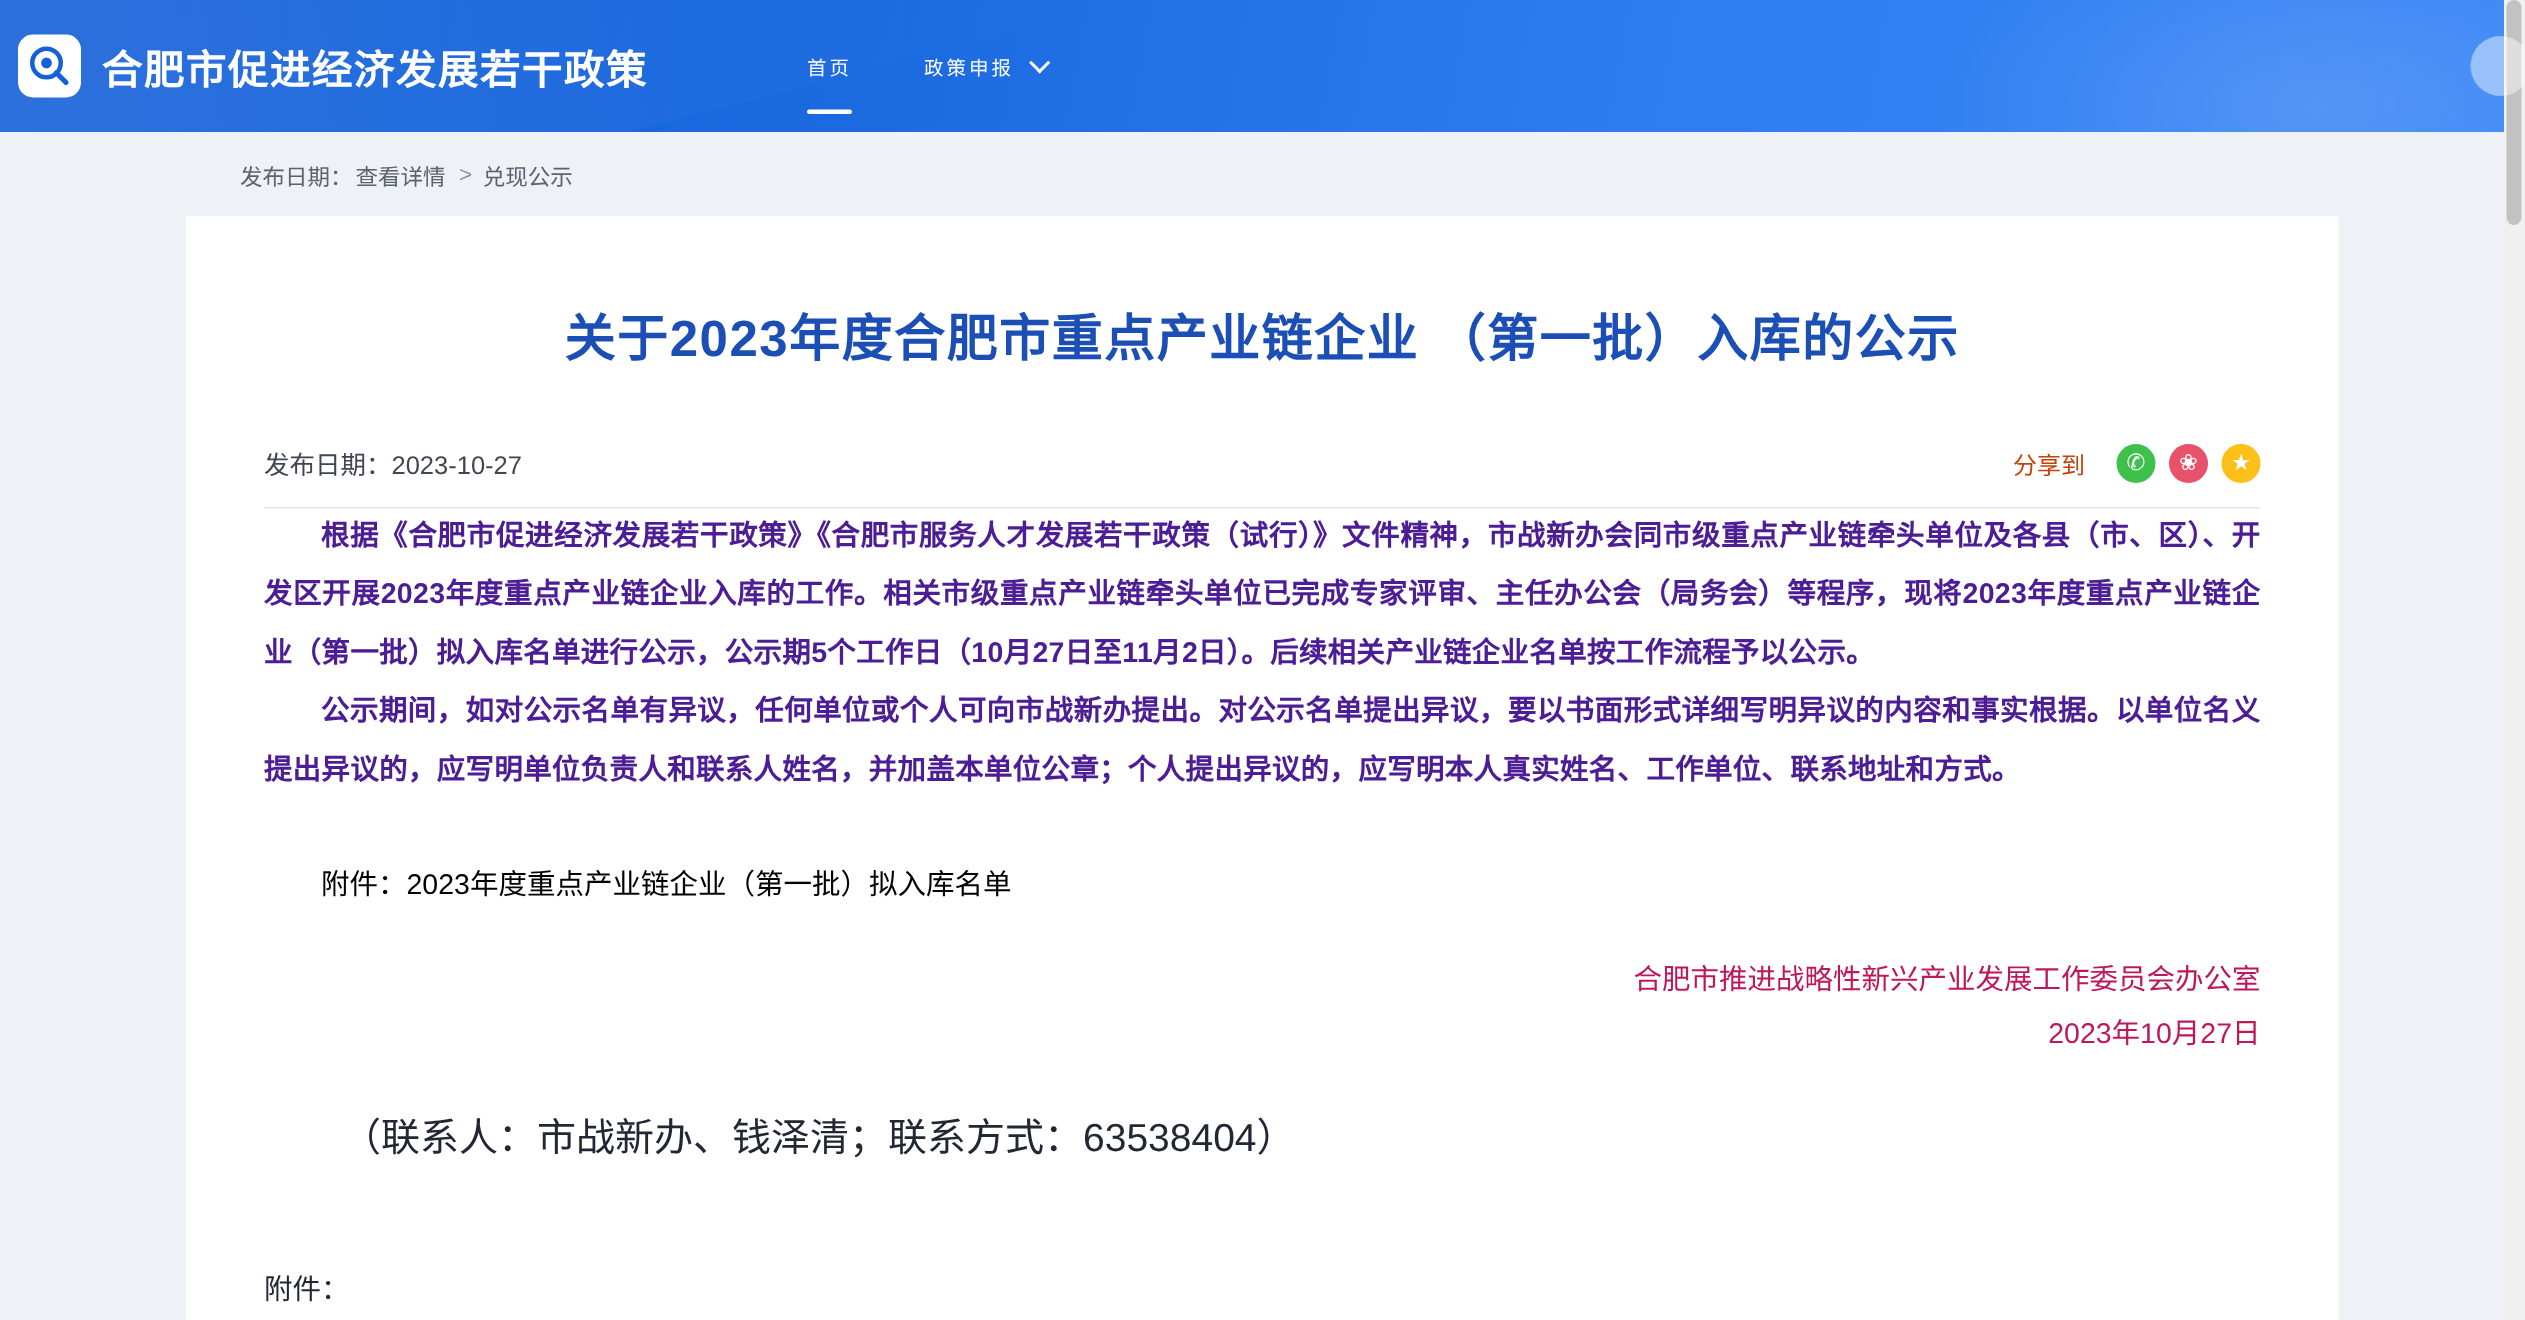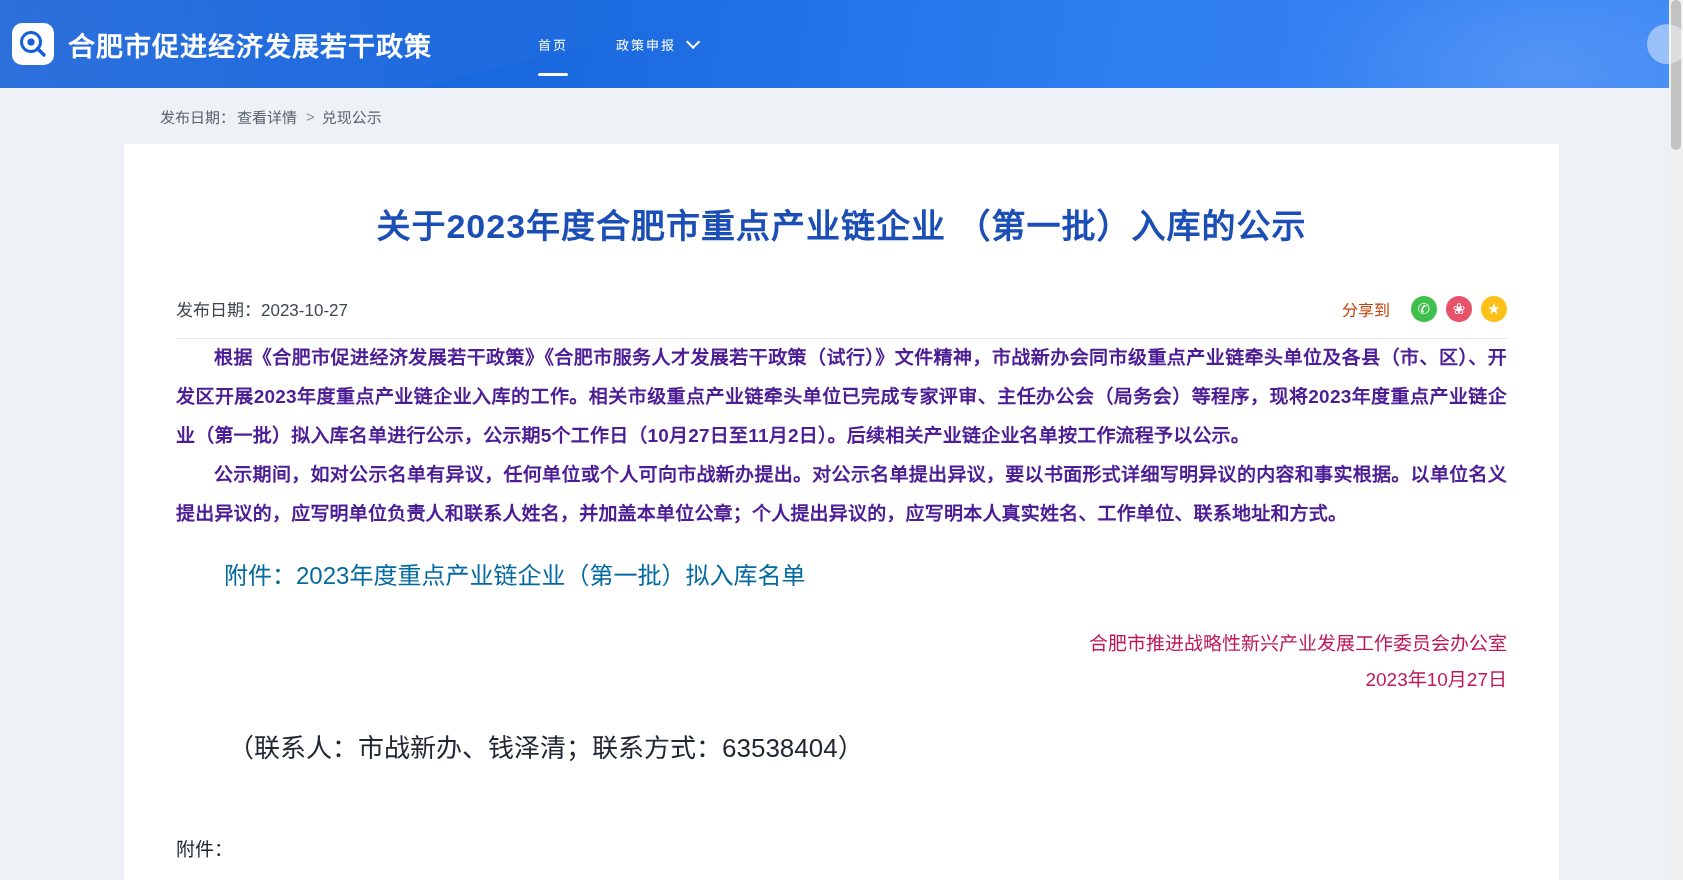--- a/index.html
+++ b/index.html
@@ -201,23 +201,23 @@
   .body-text {
     font-size: 19px;
     line-height: 2.05;
     color: #4c1d95;
     text-align: justify;
     letter-spacing: 0.2px;
     font-weight: bold;
   }
   .body-text p { margin: 0; text-indent: 2em; }
   .attach-line {
-    margin-top: 18px;
-    font-size: 24px;
-    color: #0369a1;
+    margin-top: 38px;
+    font-size: 19px;
+    color: #000000;
     text-indent: 2em;
     line-height: 2;
   }
   .signature {
     margin-top: 26px;
     text-align: right;
     font-size: 19px;
     color: #be185d;
     line-height: 1.9;
   }

